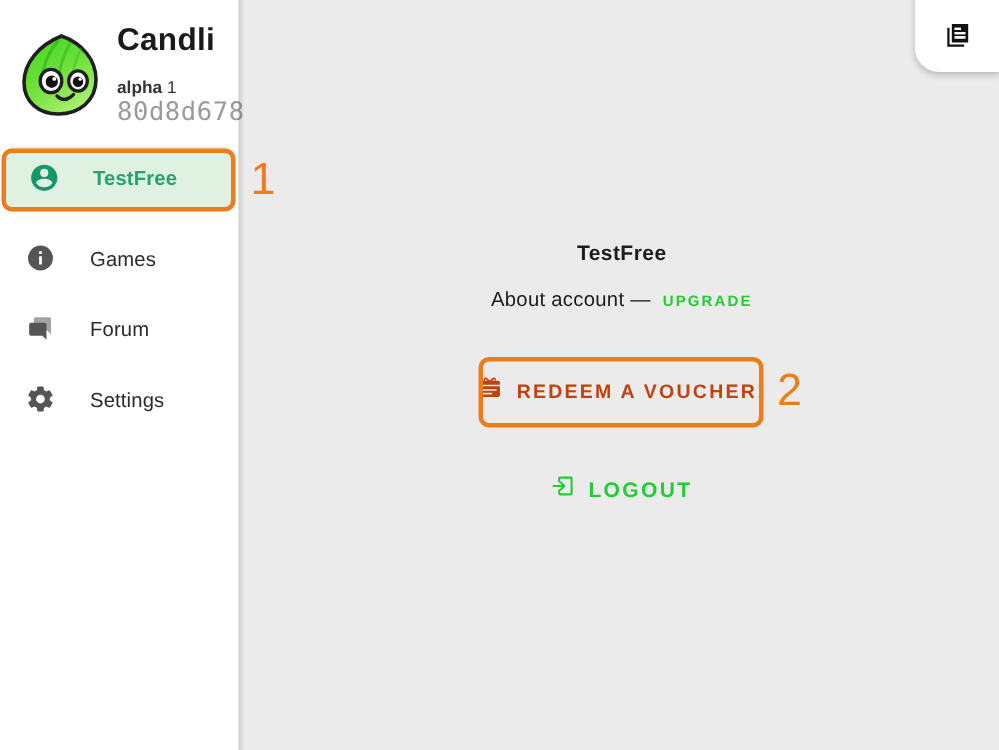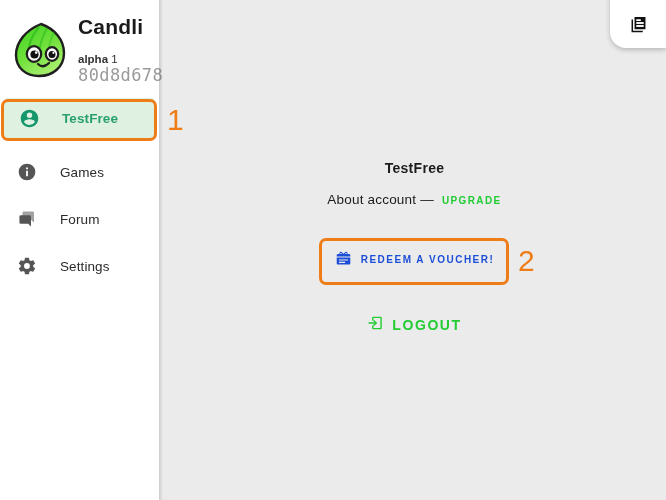--- a/index.html
+++ b/index.html
@@ -146,23 +146,23 @@
     justify-content: center;
   }
   .voucher-btn {
     display: inline-flex;
     align-items: center;
     gap: 9px;
     padding: 9px 16px;
     background: transparent;
     border: none;
     cursor: pointer;
-    color: #1d4ed8;
+    color: #c2410c;
     font-family: "Liberation Sans", sans-serif;
-    font-size: 10px;
+    font-size: 13px;
     font-weight: bold;
     letter-spacing: 1.5px;
   }
 
   .logout-wrap {
     margin-top: 31px;
     display: flex;
     justify-content: center;
   }
   .logout-btn {

